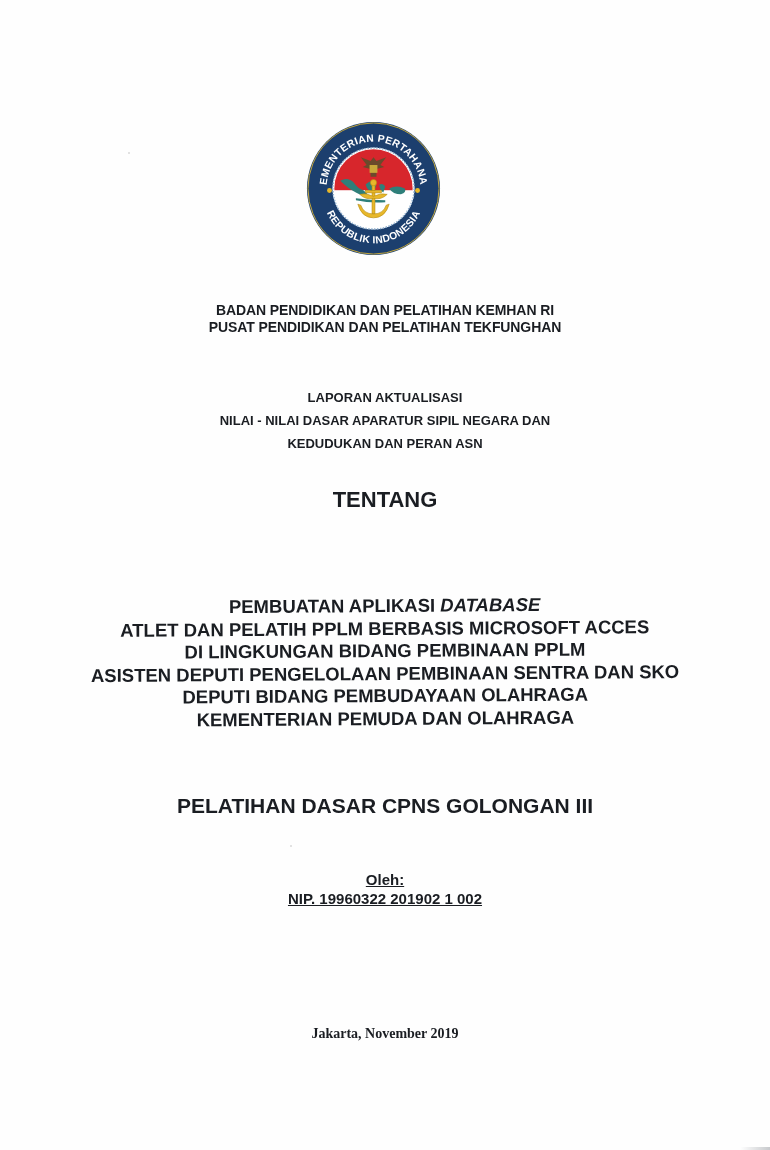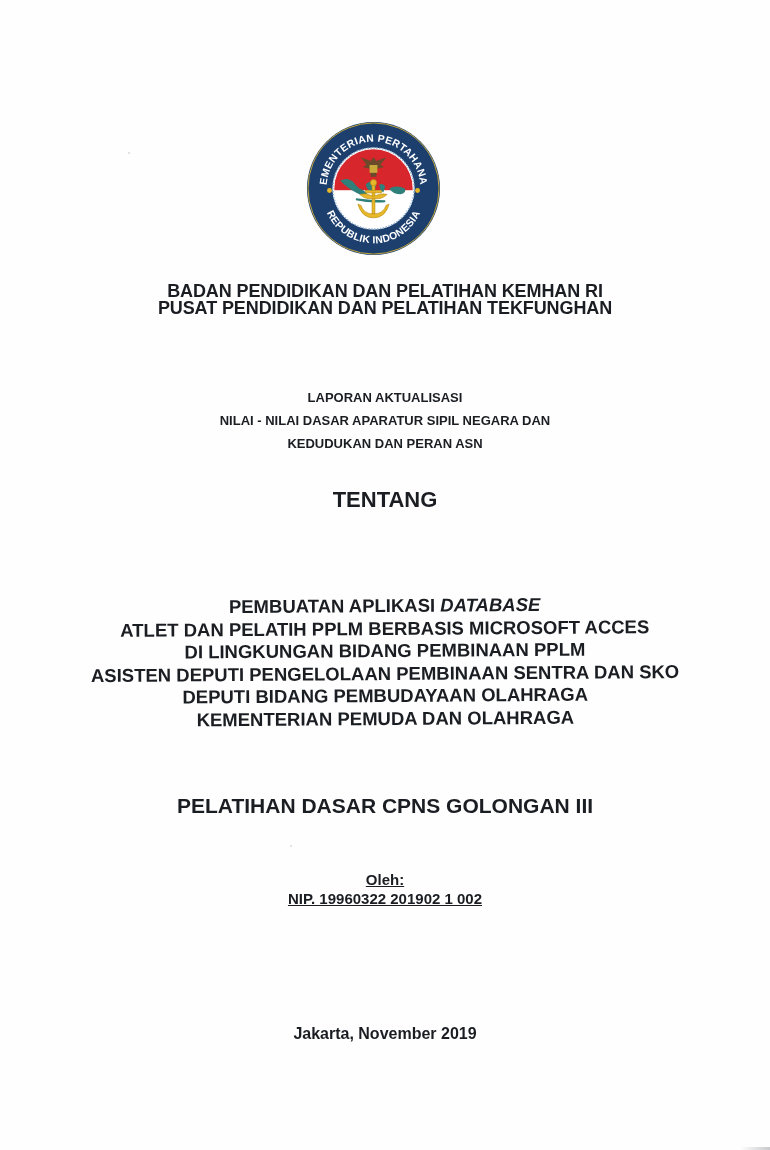--- a/index.html
+++ b/index.html
@@ -30,27 +30,27 @@
     }
     .block {
       position: absolute;
       left: 0;
       width: 770px;
       text-align: center;
       font-weight: bold;
     }
     .line { display: block; white-space: nowrap; }
 
-    .inst { top: 283px; font-size: 18px; line-height: 17px; letter-spacing: -0.1px; }
+    .inst { top: 302px; font-size: 14px; line-height: 17px; letter-spacing: -0.1px; }
     .title { top: 386px; font-size: 13px; line-height: 23px; }
     .tentang { top: 488px; font-size: 22px; line-height: 23px; }
     .subject { top: 595px; font-size: 18.5px; line-height: 22.5px; }
     .training { top: 797px; font-size: 21px; line-height: 18px; }
     .author { top: 870px; font-size: 15px; line-height: 19px; text-decoration: underline; }
-    .place { top: 1025px; font-size: 16px; line-height: 17px; }
+    .place { top: 1025px; font-size: 14px; line-height: 17px; font-family: Liberation Serif, serif; }
 
     .skew1 { transform: rotate(-0.4deg); }
     .scan-edge {
       position: absolute;
       right: 0;
       bottom: 0;
       width: 30px;
       height: 3px;
       background: linear-gradient(to right, #ffffff, #c7c9cc);
     }

